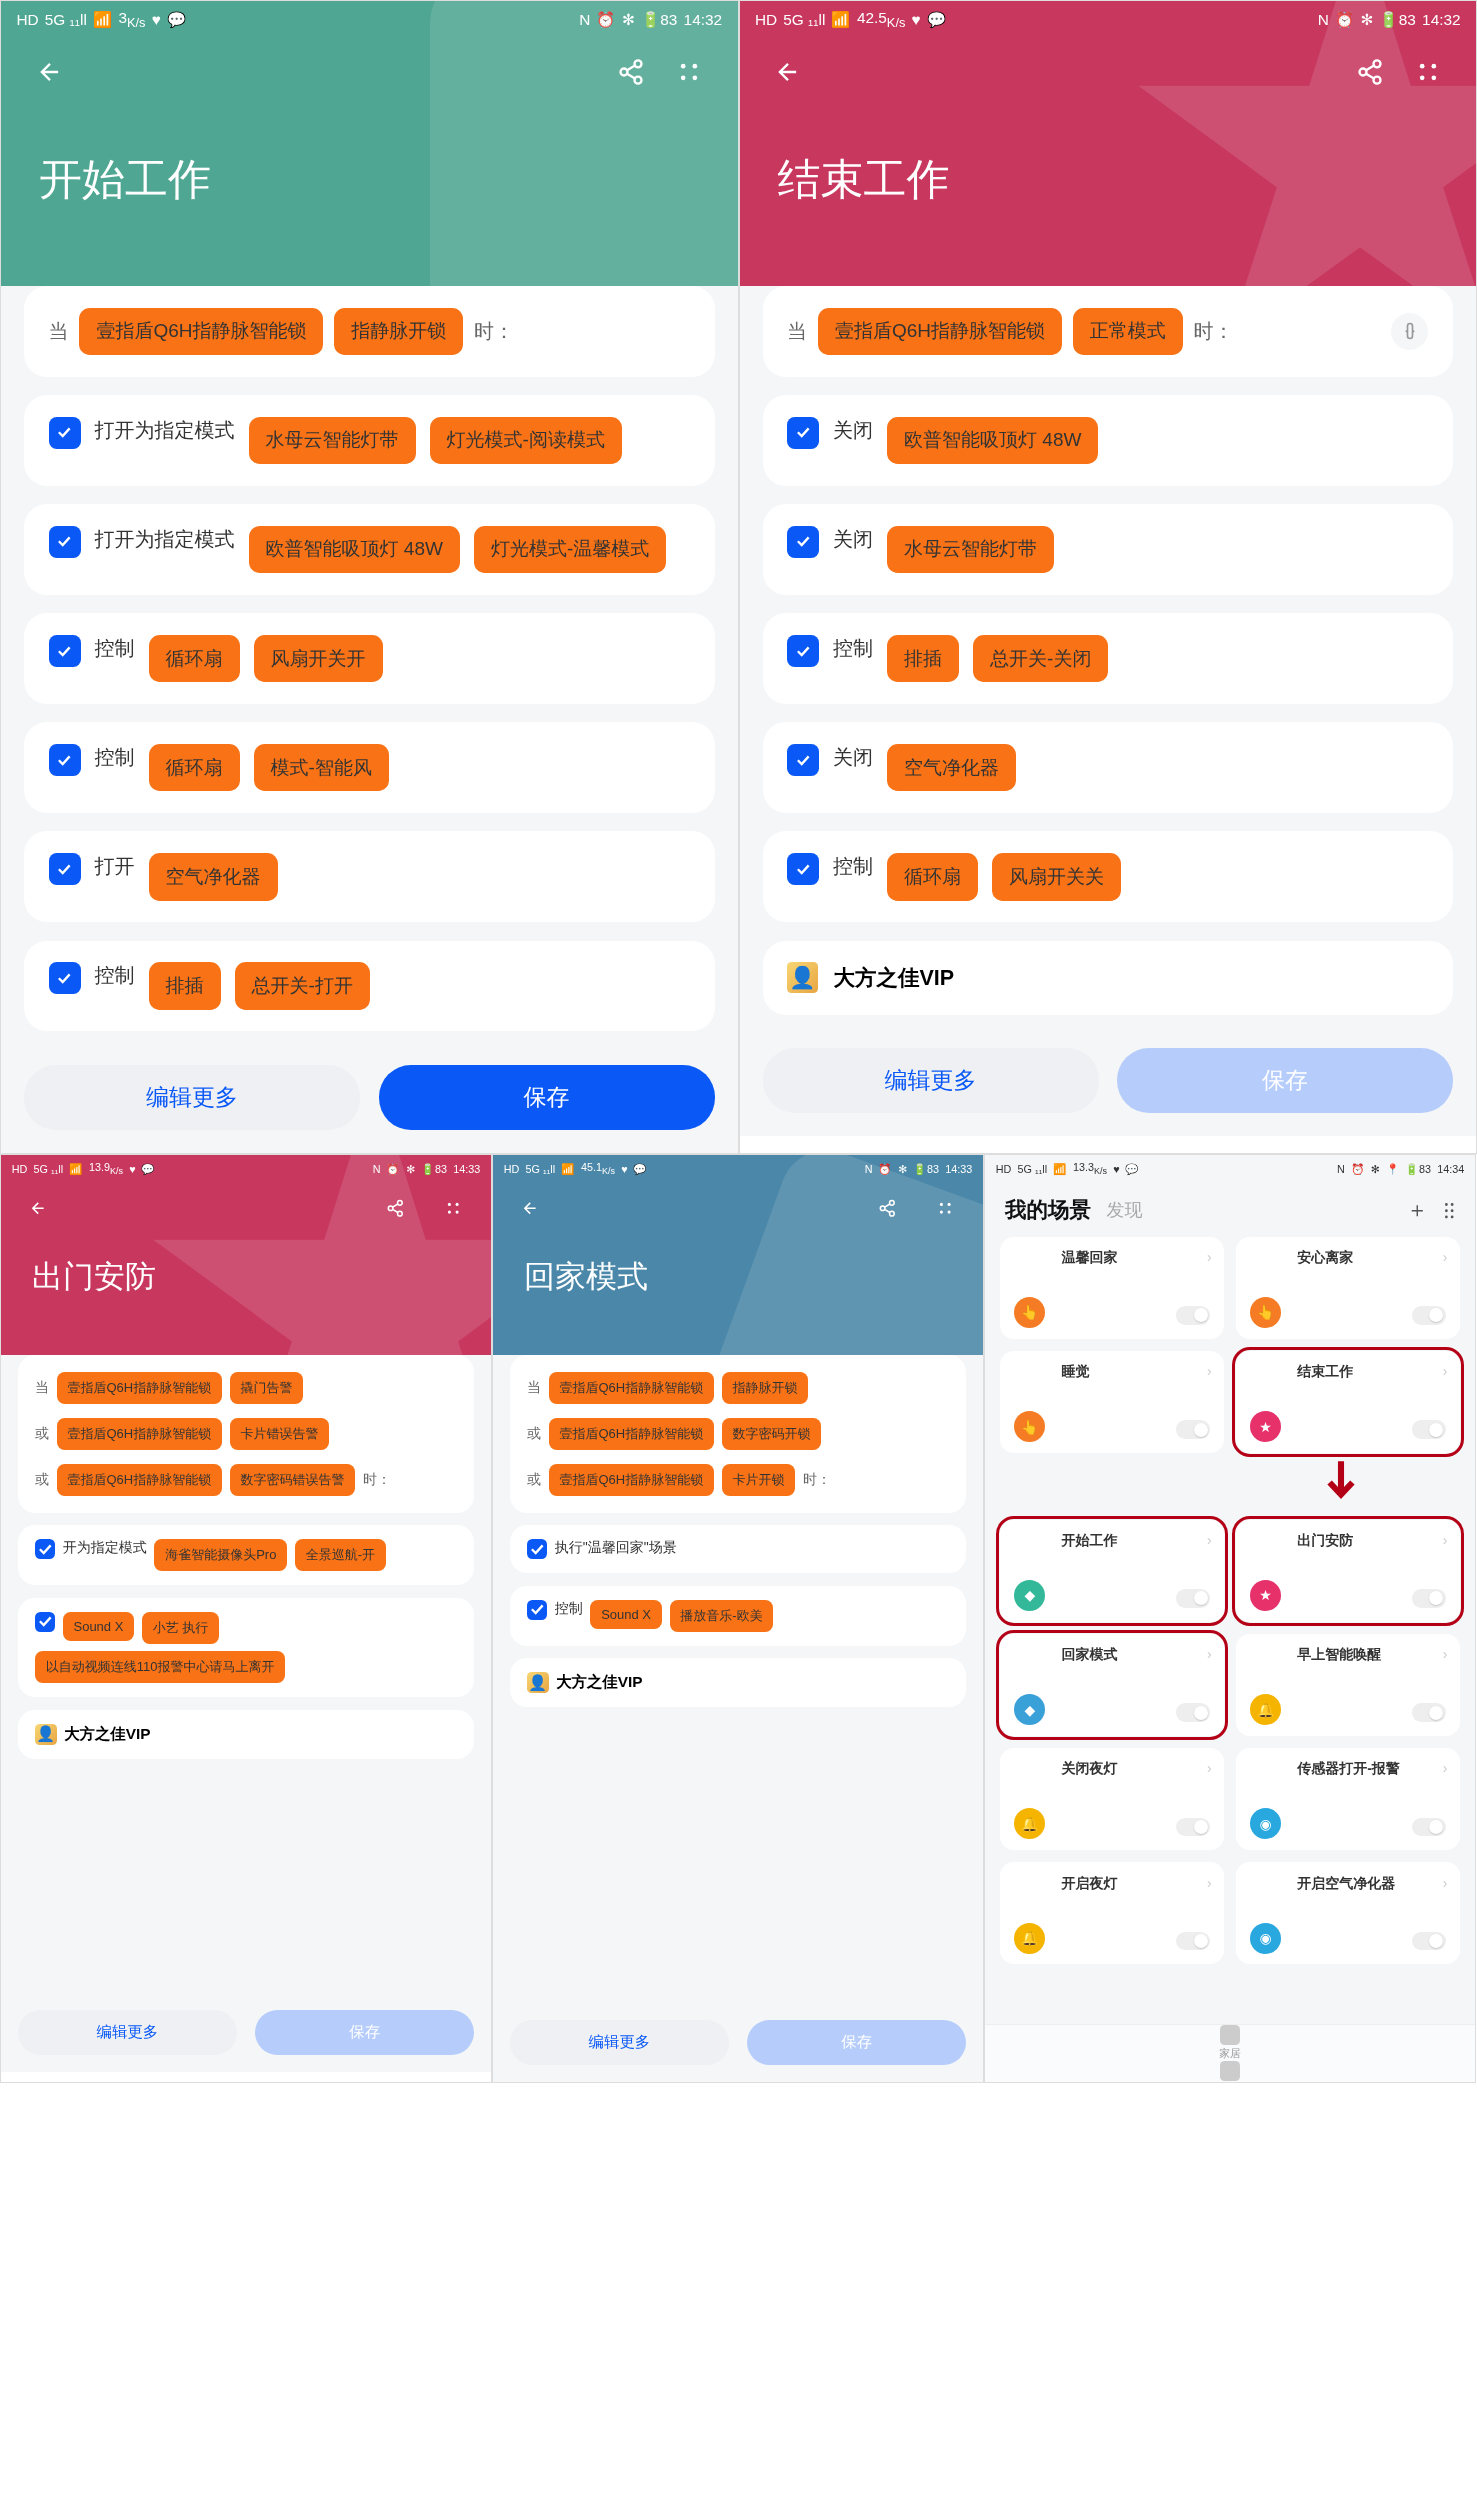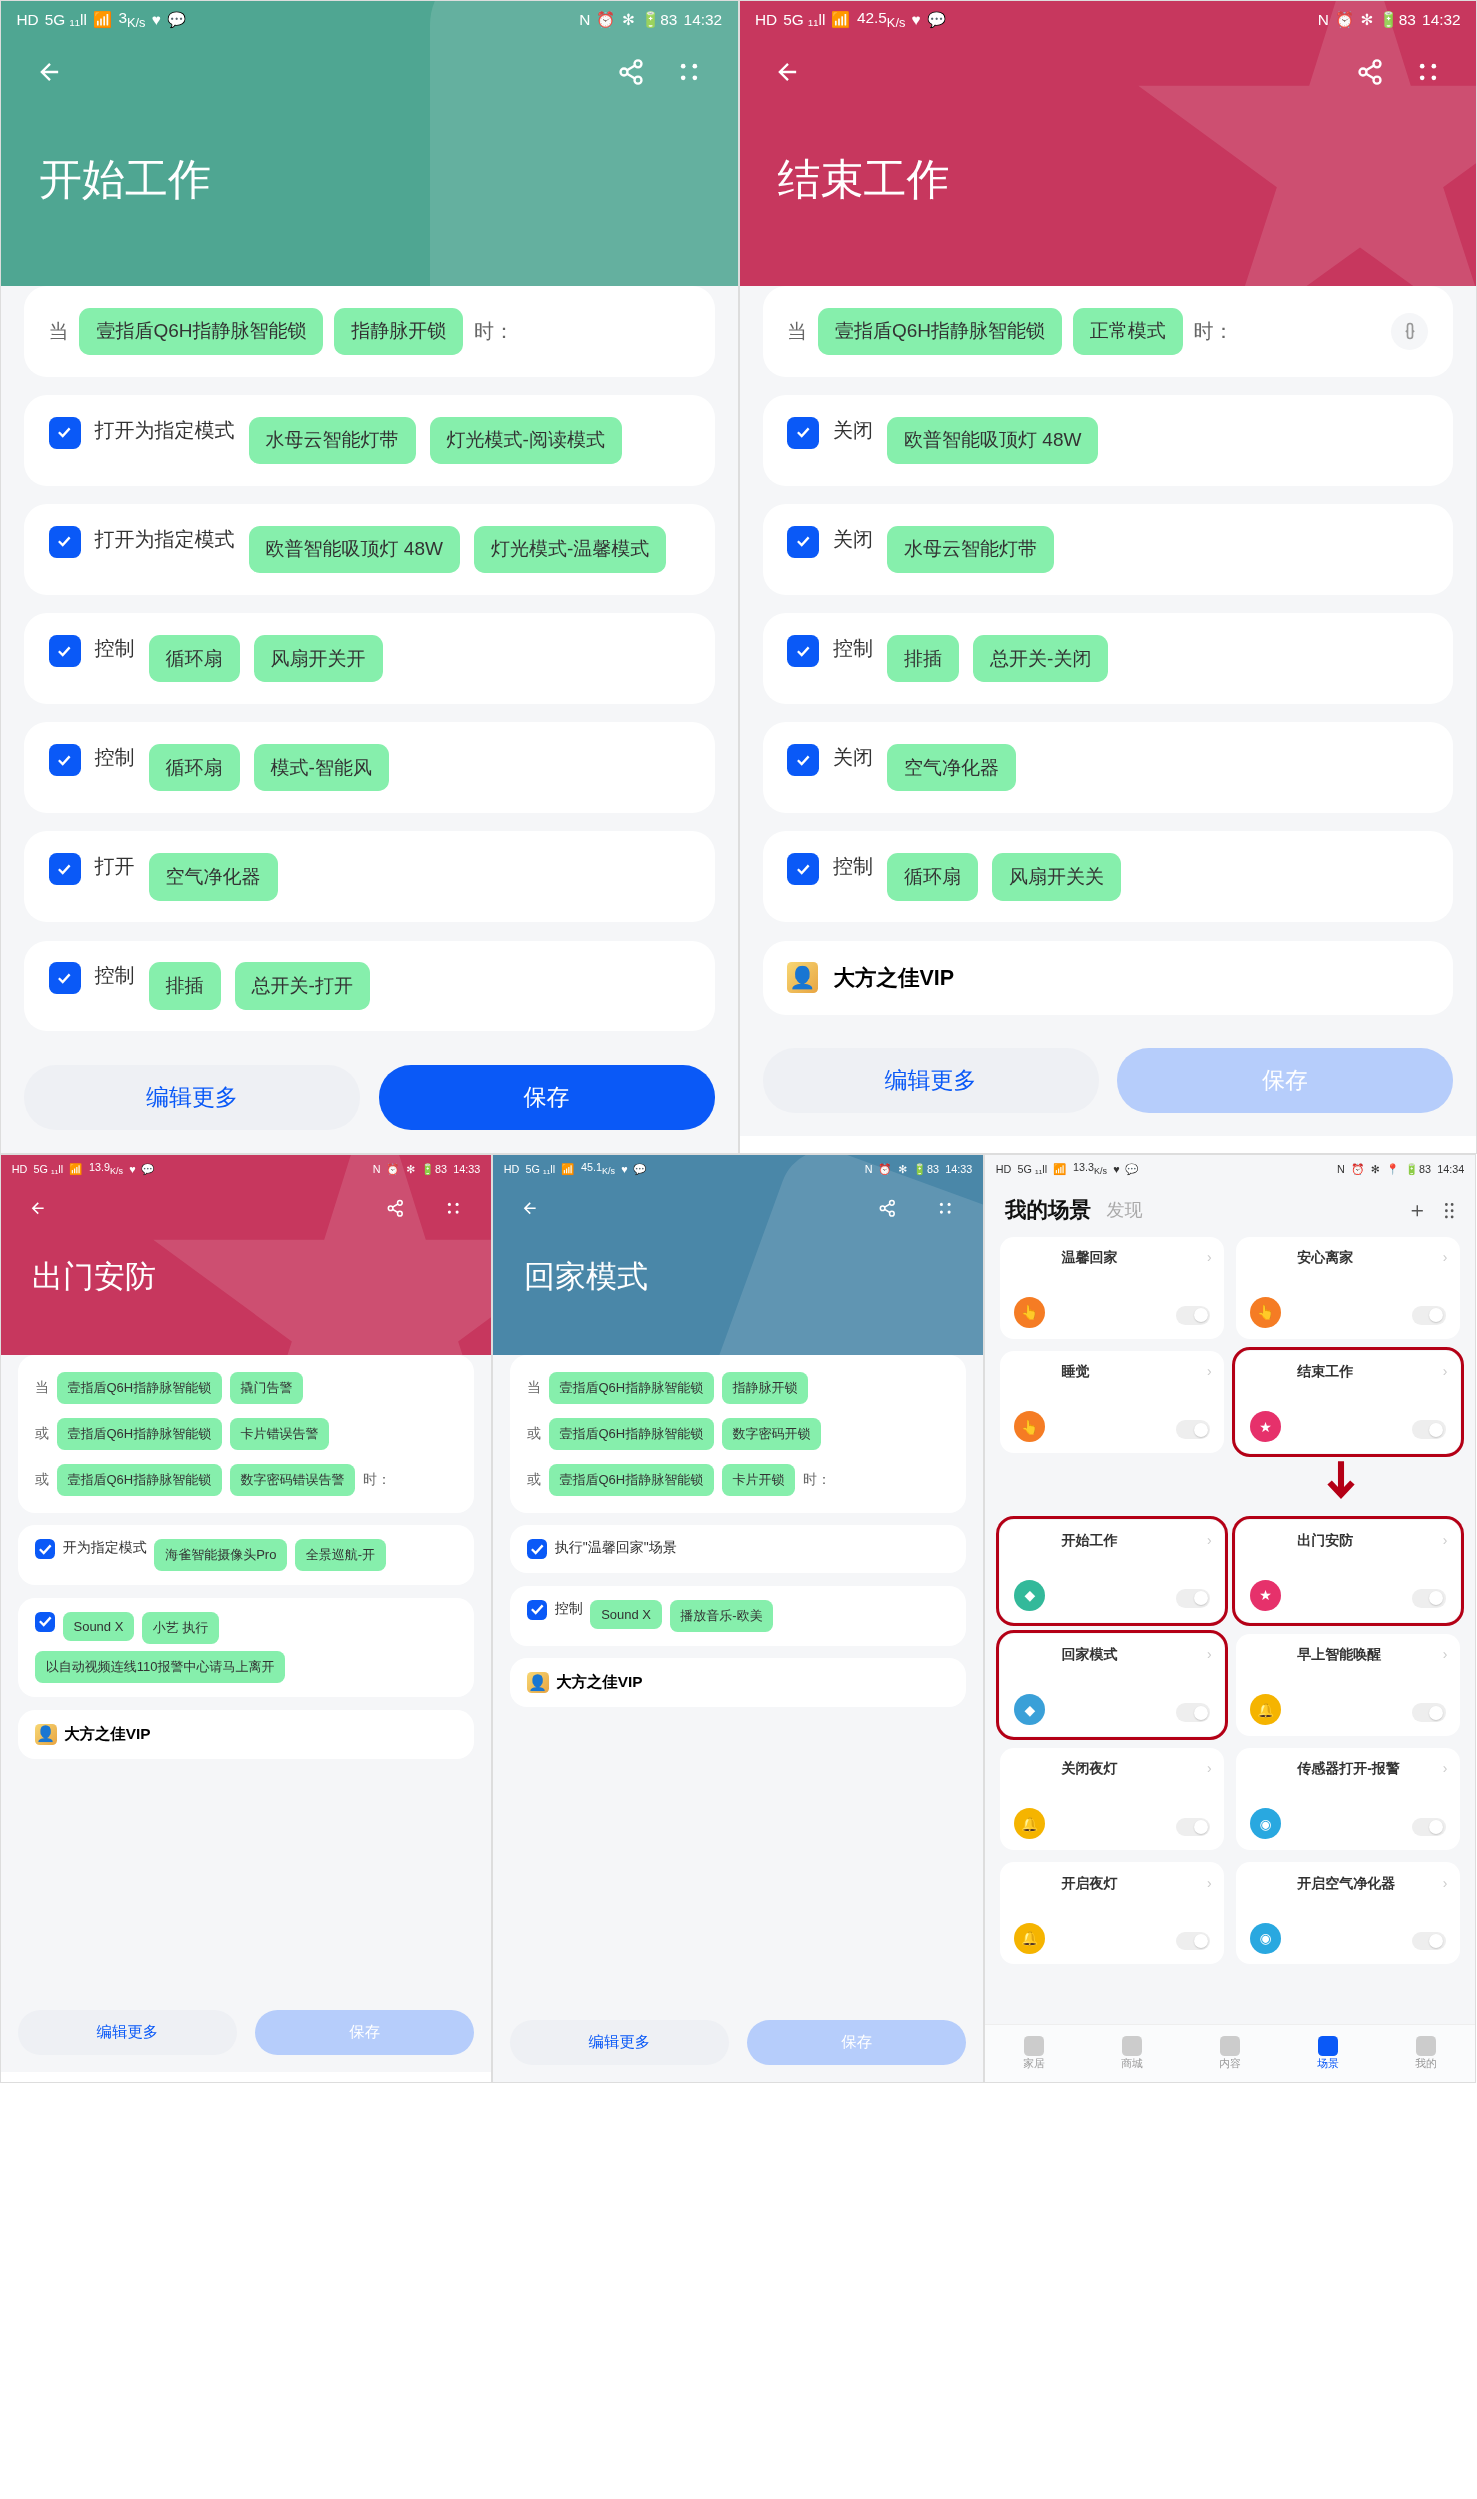--- a/index.html
+++ b/index.html
@@ -27,21 +27,21 @@
 
   .header-toolbar { position: relative; display: flex; justify-content: space-between; align-items: center; padding: 15.4px 31px; }
   .header-icon { width: 35px; height: 35px; display: flex; align-items: center; justify-content: center; cursor: pointer; }
   .header-right { display: flex; gap: 23px; align-items: center; }
   .header-title { position: relative; color: #fff; font-size: 43px; font-weight: 500; padding: 46px 38px 0; }
 
   
   .phone-body { background: #f5f6f8; padding: 0 23px 23px; margin-top: -46px; position: relative; }
   .cond-card, .action-card { background: #fff; border-radius: 23px; padding: 21.5px 24.6px; margin-bottom: 18.5px; }
   .cond-card { display: flex; flex-wrap: wrap; align-items: center; gap: 10.8px; font-size: 20px; color: #555; }
-  .pill { background: #86efac; border-radius: 10.8px; padding: 10.8px 17px; font-size: 19px; color: #333; }
+  .pill { background: #f97316; border-radius: 10.8px; padding: 10.8px 17px; font-size: 19px; color: #333; }
   .pill-icon { width: 37px; height: 37px; border-radius: 50%; background: #f5f6f8; display: flex; align-items: center; justify-content: center; margin-left: auto; }
   .action-card { display: flex; align-items: flex-start; gap: 14px; flex-wrap: wrap; }
   .check { width: 32px; height: 32px; border-radius: 7.7px; background: #0a59f7; display: flex; align-items: center; justify-content: center; flex-shrink: 0; }
   .action-label { font-size: 20px; color: #333; }
   .bare-label { font-size: 20px; color: #666; }
   .vip-card { background: #fff; border-radius: 23px; padding: 21.5px 24.6px; margin-bottom: 18.5px; display: flex; align-items: center; gap: 15.4px; font-size: 21.5px; font-weight: 600; }
   .vip-icon { width: 31px; height: 31px; border-radius: 4.6px; background: linear-gradient(135deg,#f7d774,#e8a542); display: flex; align-items: center; justify-content: center; }
 
   
   .btn-row { display: flex; gap: 18.5px; padding-top: 15.4px; }
@@ -71,21 +71,21 @@
   .scenes-header .icon { font-size: 21.5px; color: #555; }
   .scenes-grid { display: grid; grid-template-columns: 1fr 1fr; gap: 12.3px; }
   .scene-card { background: #fff; border-radius: 14px; padding: 12.3px 14px 10.8px; height: 102px; position: relative; display: flex; flex-direction: column; justify-content: space-between; }
   .scene-card.boxed { outline: 3.8px solid #b40016; outline-offset: 1.5px; }
   .scene-card .name { font-size: 14px; font-weight: 600; color: #333; margin-left: 47px; }
   .scene-card .chev { position: absolute; right: 12.3px; top: 12.3px; color: #ccc; font-size: 14px; }
   .scene-badge { width: 31px; height: 31px; border-radius: 50%; display: flex; align-items: center; justify-content: center; }
   .scene-toggle { position: absolute; right: 14px; bottom: 14px; width: 34px; height: 18.5px; border-radius: 9.2px; background: #eee; }
   .scene-toggle::after { content: ""; position: absolute; width: 14px; height: 14px; background: #fff; border-radius: 50%; top: 2.3px; right: 2.3px; box-shadow: 0 0.8px 1.5px rgba(0,0,0,0.2); }
   .section-label { font-size: 12.3px; color: #999; padding: 14px 4.6px 6.2px; grid-column: 1 / -1; }
-  .tab-bar { height: 58px; display: flex; justify-content: space-around; align-items: center; background: #fafbfc; border-top: 0.8px solid #eee; }
+  .tab-bar { height: 58px; display: flex; justify-content: space-around; background: #fafbfc; border-top: 0.8px solid #eee; flex-direction: column; }
   .tab-item { display: flex; flex-direction: column; align-items: center; gap: 1.5px; font-size: 10.8px; color: #999; }
   .tab-item.active { color: #0a59f7; }
   .tab-icon { width: 20px; height: 20px; border-radius: 4.6px; background: #ccc; }
   .tab-item.active .tab-icon { background: #0a59f7; }
   .red-arrow { position: relative; grid-column: 1 / -1; height: 42px; }
   .red-arrow svg { position: absolute; right: 100px; top: -4.6px; }
 
   .scene-wrap { display: flex; flex-direction: column; height: 100%; }
 </style>
 </head>

